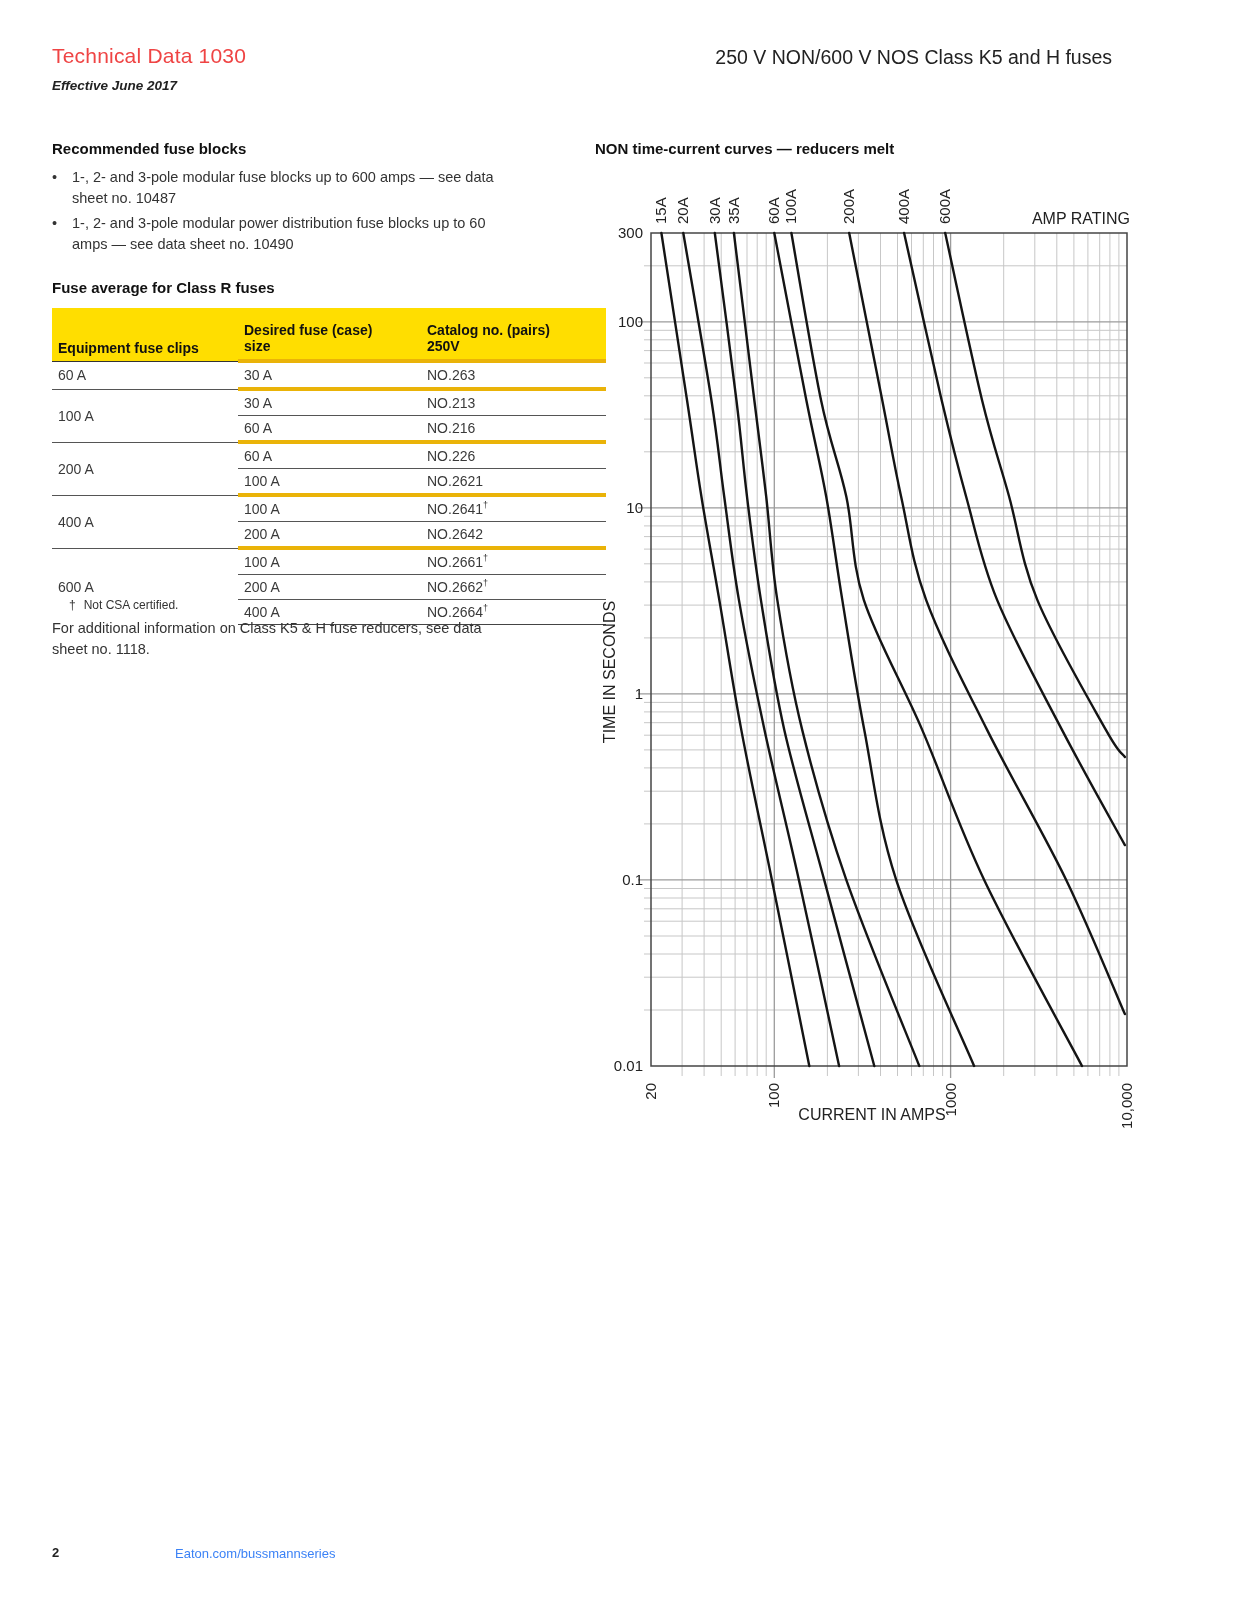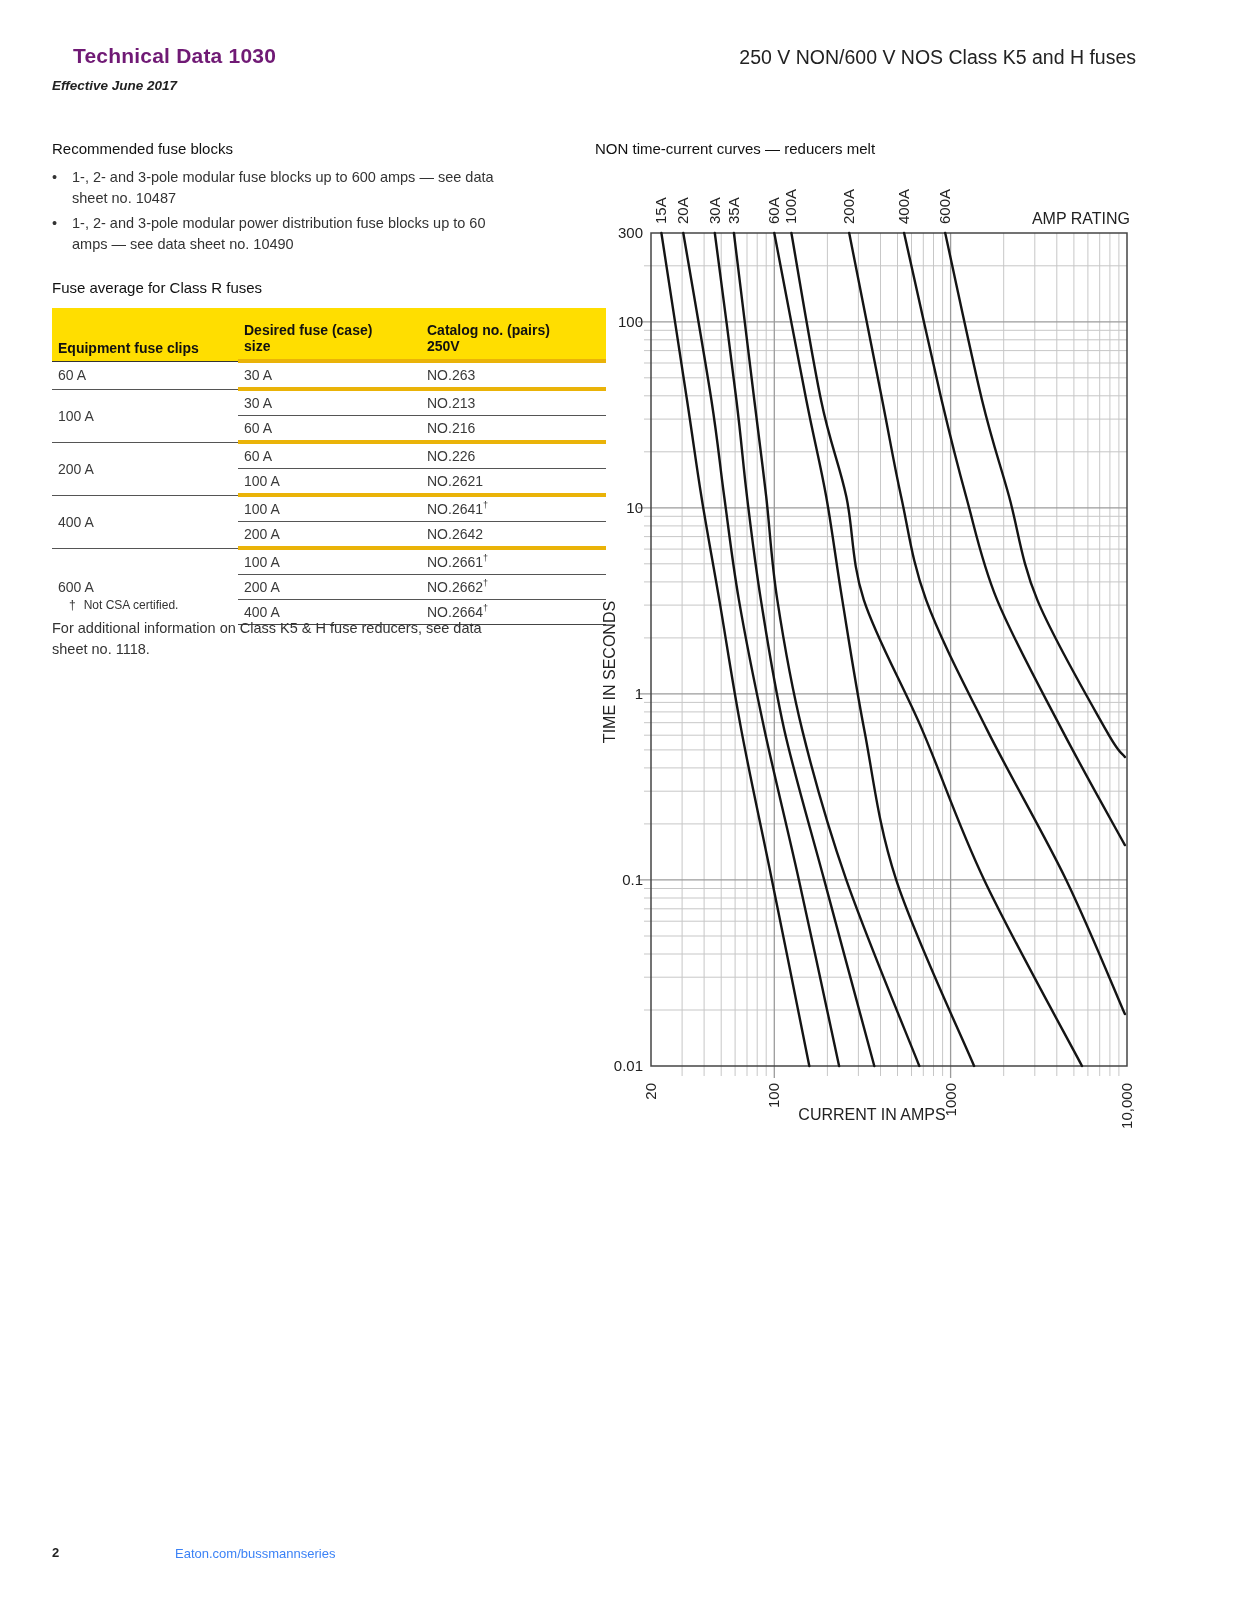--- a/index.html
+++ b/index.html
@@ -1,21 +1,21 @@
 <!DOCTYPE html>
 <html><head>
 <meta charset="utf-8">
 <style>
   html,body{margin:0;padding:0;background:#ffffff;}
   body{width:1236px;height:1600px;position:relative;font-family:"Liberation Sans",sans-serif;color:#2b2b2b;overflow:hidden;}
   .abs{position:absolute;}
-  .doc-title{left:52px;top:44px;font-size:21px;font-weight:700;color:#701a75;letter-spacing:.2px;margin-left:21px;}
+  .doc-title{left:52px;top:44px;font-size:21px;font-weight:400;color:#ef4444;letter-spacing:.2px;}
   .effective{left:52px;top:78px;font-size:13.5px;font-weight:700;color:#222;font-style:italic;}
-  .product-title{left:584px;top:46px;width:552px;text-align:right;font-size:19.5px;font-weight:400;color:#222;}
-  .sec-head{font-size:15px;font-weight:400;color:#111;}
+  .product-title{left:560px;top:46px;width:552px;text-align:right;font-size:19.5px;font-weight:400;color:#222;}
+  .sec-head{font-size:15px;font-weight:700;color:#111;}
   .head-blocks{left:52px;top:140px;}
   .head-reducers{left:52px;top:279px;}
   .head-chart{left:595px;top:140px;}
   .bullets{left:52px;top:167px;width:530px;}
   .bullet-item{display:flex;font-size:14.5px;line-height:21px;color:#333;margin-bottom:4px;}
   .bullet-dot{width:20px;flex:0 0 20px;color:#333;}
   table.reducer{left:52px;top:308px;width:518px;border-collapse:collapse;table-layout:fixed;font-size:14px;color:#3a3a3a;}
   table.reducer th{background:#FFDE00;color:#111;font-weight:700;text-align:left;vertical-align:bottom;padding:14px 6px 5px 6px;line-height:16px;font-size:14px;}
   table.reducer td{padding:2px 6px;height:20px;vertical-align:middle;}
   table.reducer th{border-bottom:1.5px solid #333;}

